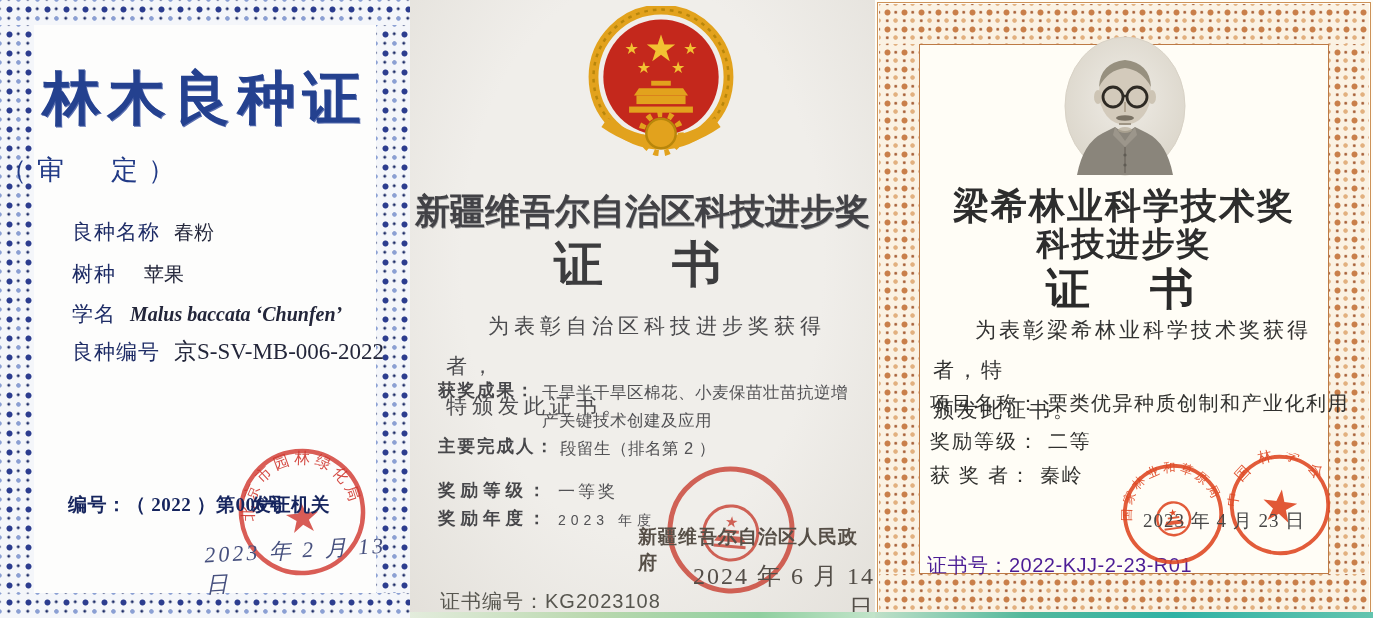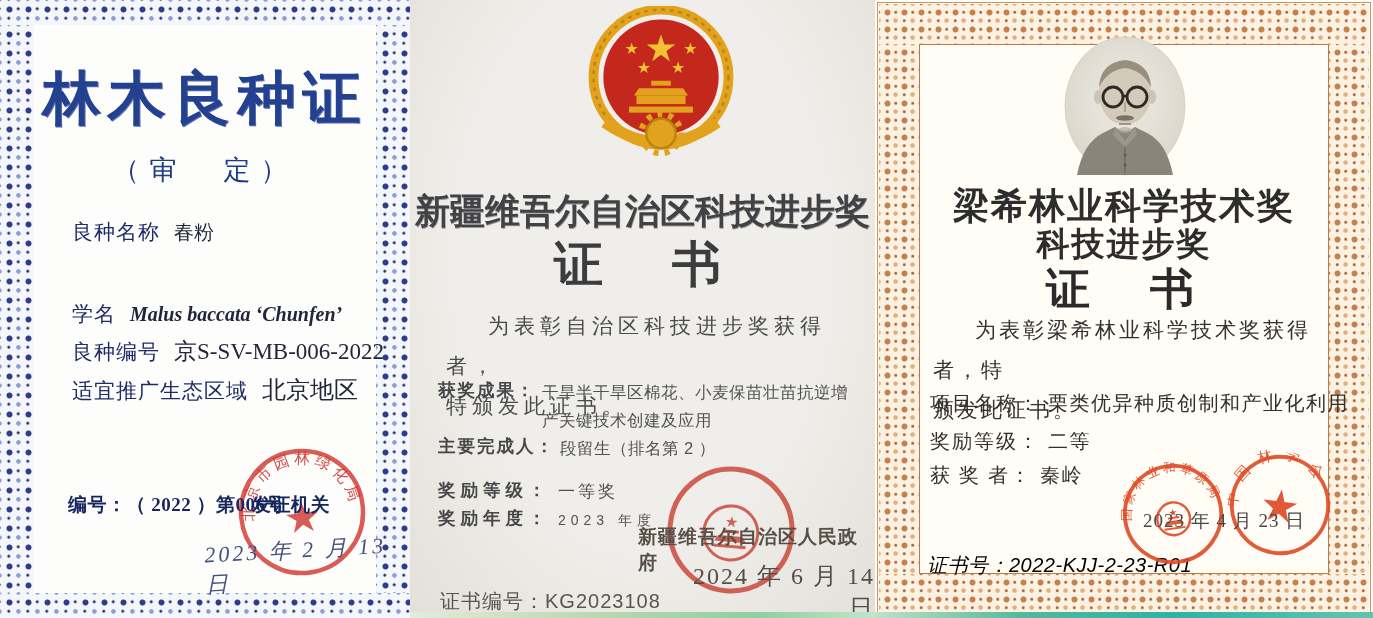--- a/index.html
+++ b/index.html
@@ -11,21 +11,21 @@
   #p-left{left:0;width:410px;background:#fdfdfc;}
   .b-blue{position:absolute;background-color:#f4f6fa;
     background-image:
       radial-gradient(circle,#2c3d8f 2.6px,rgba(0,0,0,0) 3.4px),
       radial-gradient(circle,#8ba0d4 1.8px,rgba(0,0,0,0) 2.6px),
       radial-gradient(circle,#1c2b66 1.1px,rgba(0,0,0,0) 1.8px);
     background-size:19px 19px,19px 19px,9.5px 9.5px;
     background-position:0 0,9px 9px,4px 4px;}
   .lf-title{left:0;right:0;top:60px;text-align:center;font-size:58px;font-weight:bold;
     color:#24418f;letter-spacing:7px;text-shadow:1px 1px 0 #5a6fb0;}
-  .lf-sub{left:0;right:0;top:152px;text-align:center;font-size:27px;color:#213a86;letter-spacing:10px;}
+  .lf-sub{left:0;right:0;top:152px;font-size:27px;color:#213a86;letter-spacing:10px;}
   .lf-row{position:absolute;left:72px;white-space:nowrap;}
   .lf-label{display:inline-block;font-size:21px;color:#1e2c66;letter-spacing:1px;}
   .lf-value{font-size:20px;color:#23263a;margin-left:10px;}
   .lf-sci{font-size:20px;font-style:italic;font-weight:bold;}
   .lf-foot{font-size:19px;color:#16255e;font-weight:bold;letter-spacing:0.5px;}
   .lf-date{font-size:22px;font-style:italic;color:#46507e;transform:rotate(-3deg);letter-spacing:3px;}
   .seal{position:absolute;z-index:2;}
   
   #p-mid{left:410px;width:465px;
     background:radial-gradient(ellipse at 50% 42%,#f0eeea 55%,#e3e0da 100%);}
@@ -59,52 +59,52 @@
   .rt-outline{position:absolute;inset:2px;border:1px solid #cd9258;pointer-events:none;}
   .rt-title{left:0;right:0;text-align:center;font-weight:bold;color:#2d2d2d;
     font-family:"Liberation Sans","DejaVu Sans",sans-serif;}
   .rt-cert{left:0;right:0;top:260px;text-align:center;font-size:44px;font-weight:bold;color:#2a2a2a;
     letter-spacing:8px;font-family:"Liberation Sans","DejaVu Sans",sans-serif;}
   .rt-body{left:58px;right:48px;top:310px;font-size:21px;color:#333;letter-spacing:3px;line-height:40px;}
   .rt-row{position:absolute;left:55px;display:flex;align-items:baseline;}
   .rt-label{flex:none;font-size:20px;color:#30302e;letter-spacing:2px;}
   .rt-value{font-size:20px;color:#30302e;margin-left:8px;letter-spacing:1.5px;}
   .rt-date{font-size:19px;color:#474747;letter-spacing:1px;}
-  .rt-no{font-size:20px;color:#000000;letter-spacing:0.5px;
-    font-family:"Liberation Sans","DejaVu Sans",sans-serif;font-style:italic;}
+  .rt-no{font-size:20px;color:#4c1d95;letter-spacing:0.5px;
+    font-family:"Liberation Sans","DejaVu Sans",sans-serif;}
 </style>
 </head>
 <body>
 
 <div class="stage">
 
   <div class="panel" id="p-left">
     <div class="b-blue" style="left:0;top:0;width:410px;height:25px;"></div>
     <div class="b-blue" style="left:0;bottom:0;width:410px;height:25px;"></div>
     <div class="b-blue" style="left:0;top:25px;width:34px;height:568px;"></div>
     <div class="b-blue" style="right:0;top:25px;width:34px;height:568px;"></div>
 
     <div class="abs lf-title">林木良种证</div>
     <div class="abs lf-sub">（审　定）</div>
 
     <div class="lf-row" style="top:218px">
       <span class="lf-label" style="min-width:58px">良种名称</span>
       <span class="lf-value">春粉</span>
     </div>
+    <div class="lf-row" style="top:260px">
+      <span class="lf-label" style="min-width:58px">树种</span>
+      <span class="lf-value">苹果</span>
+    </div>
     <div class="lf-row" style="top:300px">
       <span class="lf-label" style="min-width:36px">学名</span>
       <span class="lf-value lf-sci">Malus baccata ‘Chunfen’</span>
     </div>
     <div class="lf-row" style="top:336px">
       <span class="lf-label" style="min-width:58px">良种编号</span>
       <span class="lf-value" style="font-size:23px">京S-SV-MB-006-2022</span>
-    </div>
-    <div class="lf-row" style="top:374px">
-      <span class="lf-label">适宜推广生态区域</span>
-      <span class="lf-value" style="font-size:24px">北京地区</span>
     </div>
 
     <svg class="seal" style="left:236px;top:446px;width:132px;height:132px;transform:rotate(-6deg);" viewBox="0 0 132 132">
       <circle cx="66" cy="66" r="61" fill="none" stroke="#cf342c" stroke-width="4.5" opacity="0.8"></circle>
       <defs>
           <path id="lsArc" d="M 20,82 A 48.7,48.7 0 1 1 112,82" fill="none"></path>
         </defs>
       <text font-size="15.5" fill="#cf342c" letter-spacing="4" opacity="0.88">
         <textPath href="#lsArc" startOffset="12">北京市园林绿化局</textPath>
       </text>

